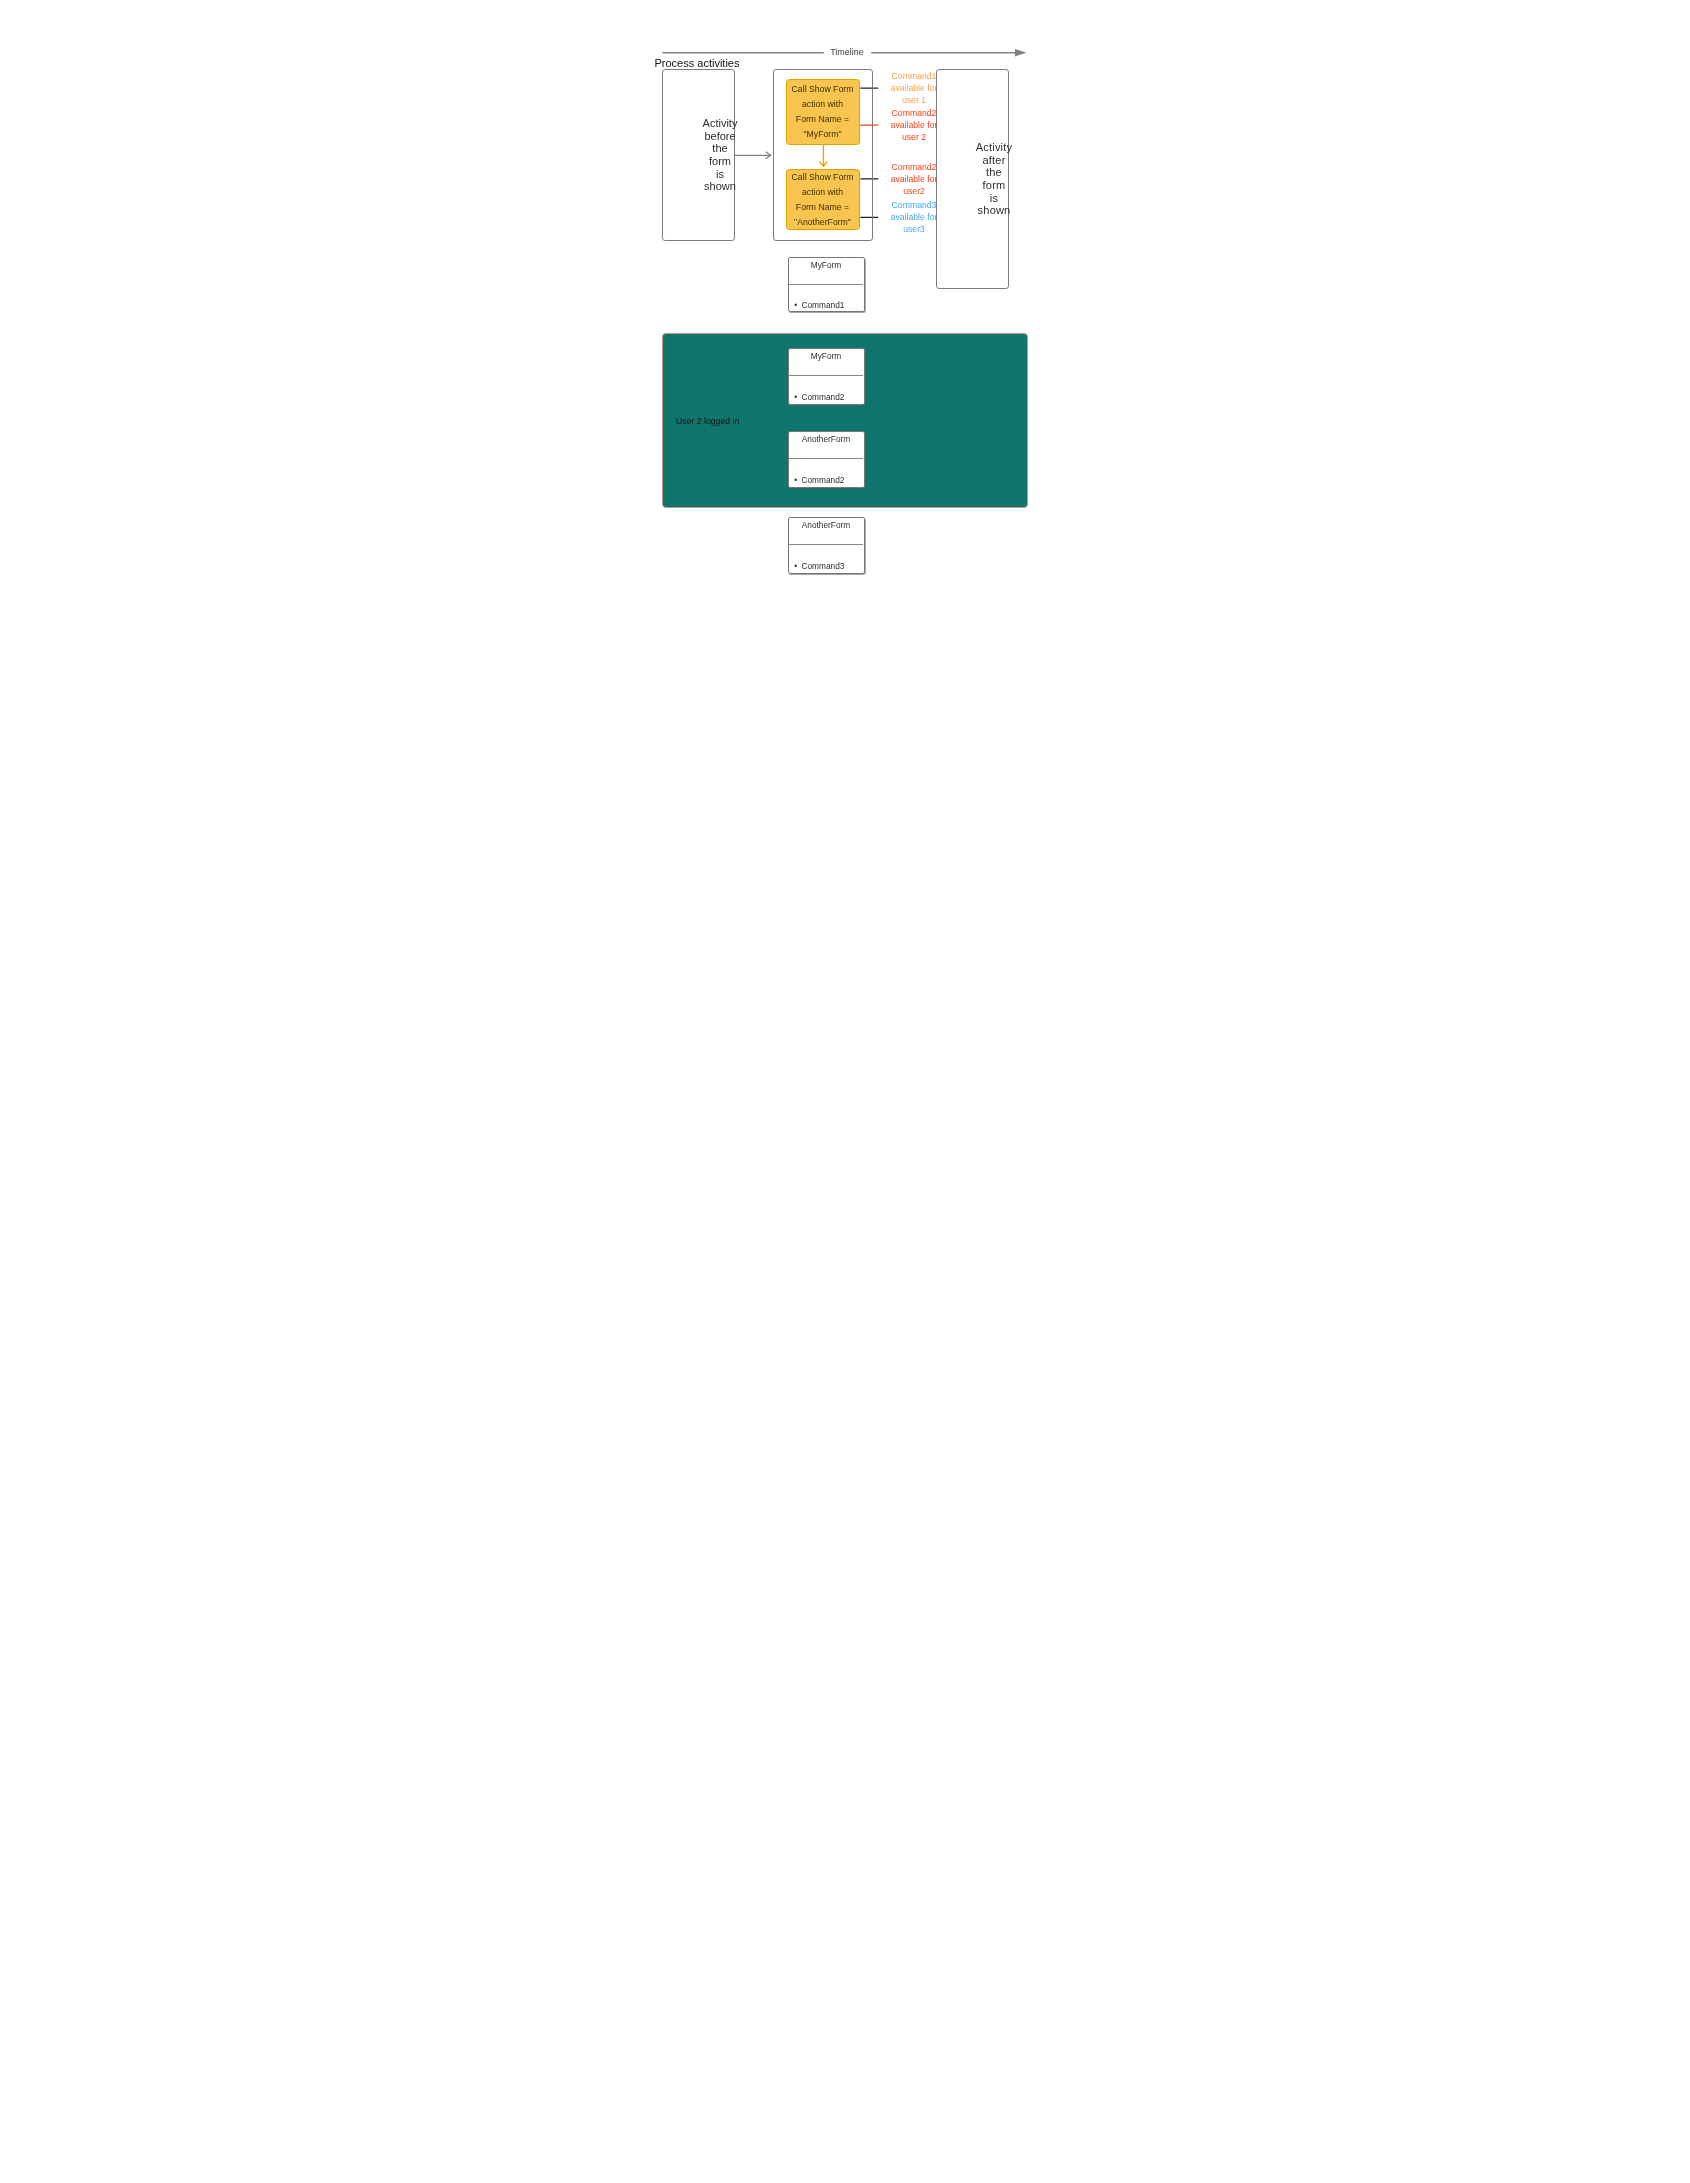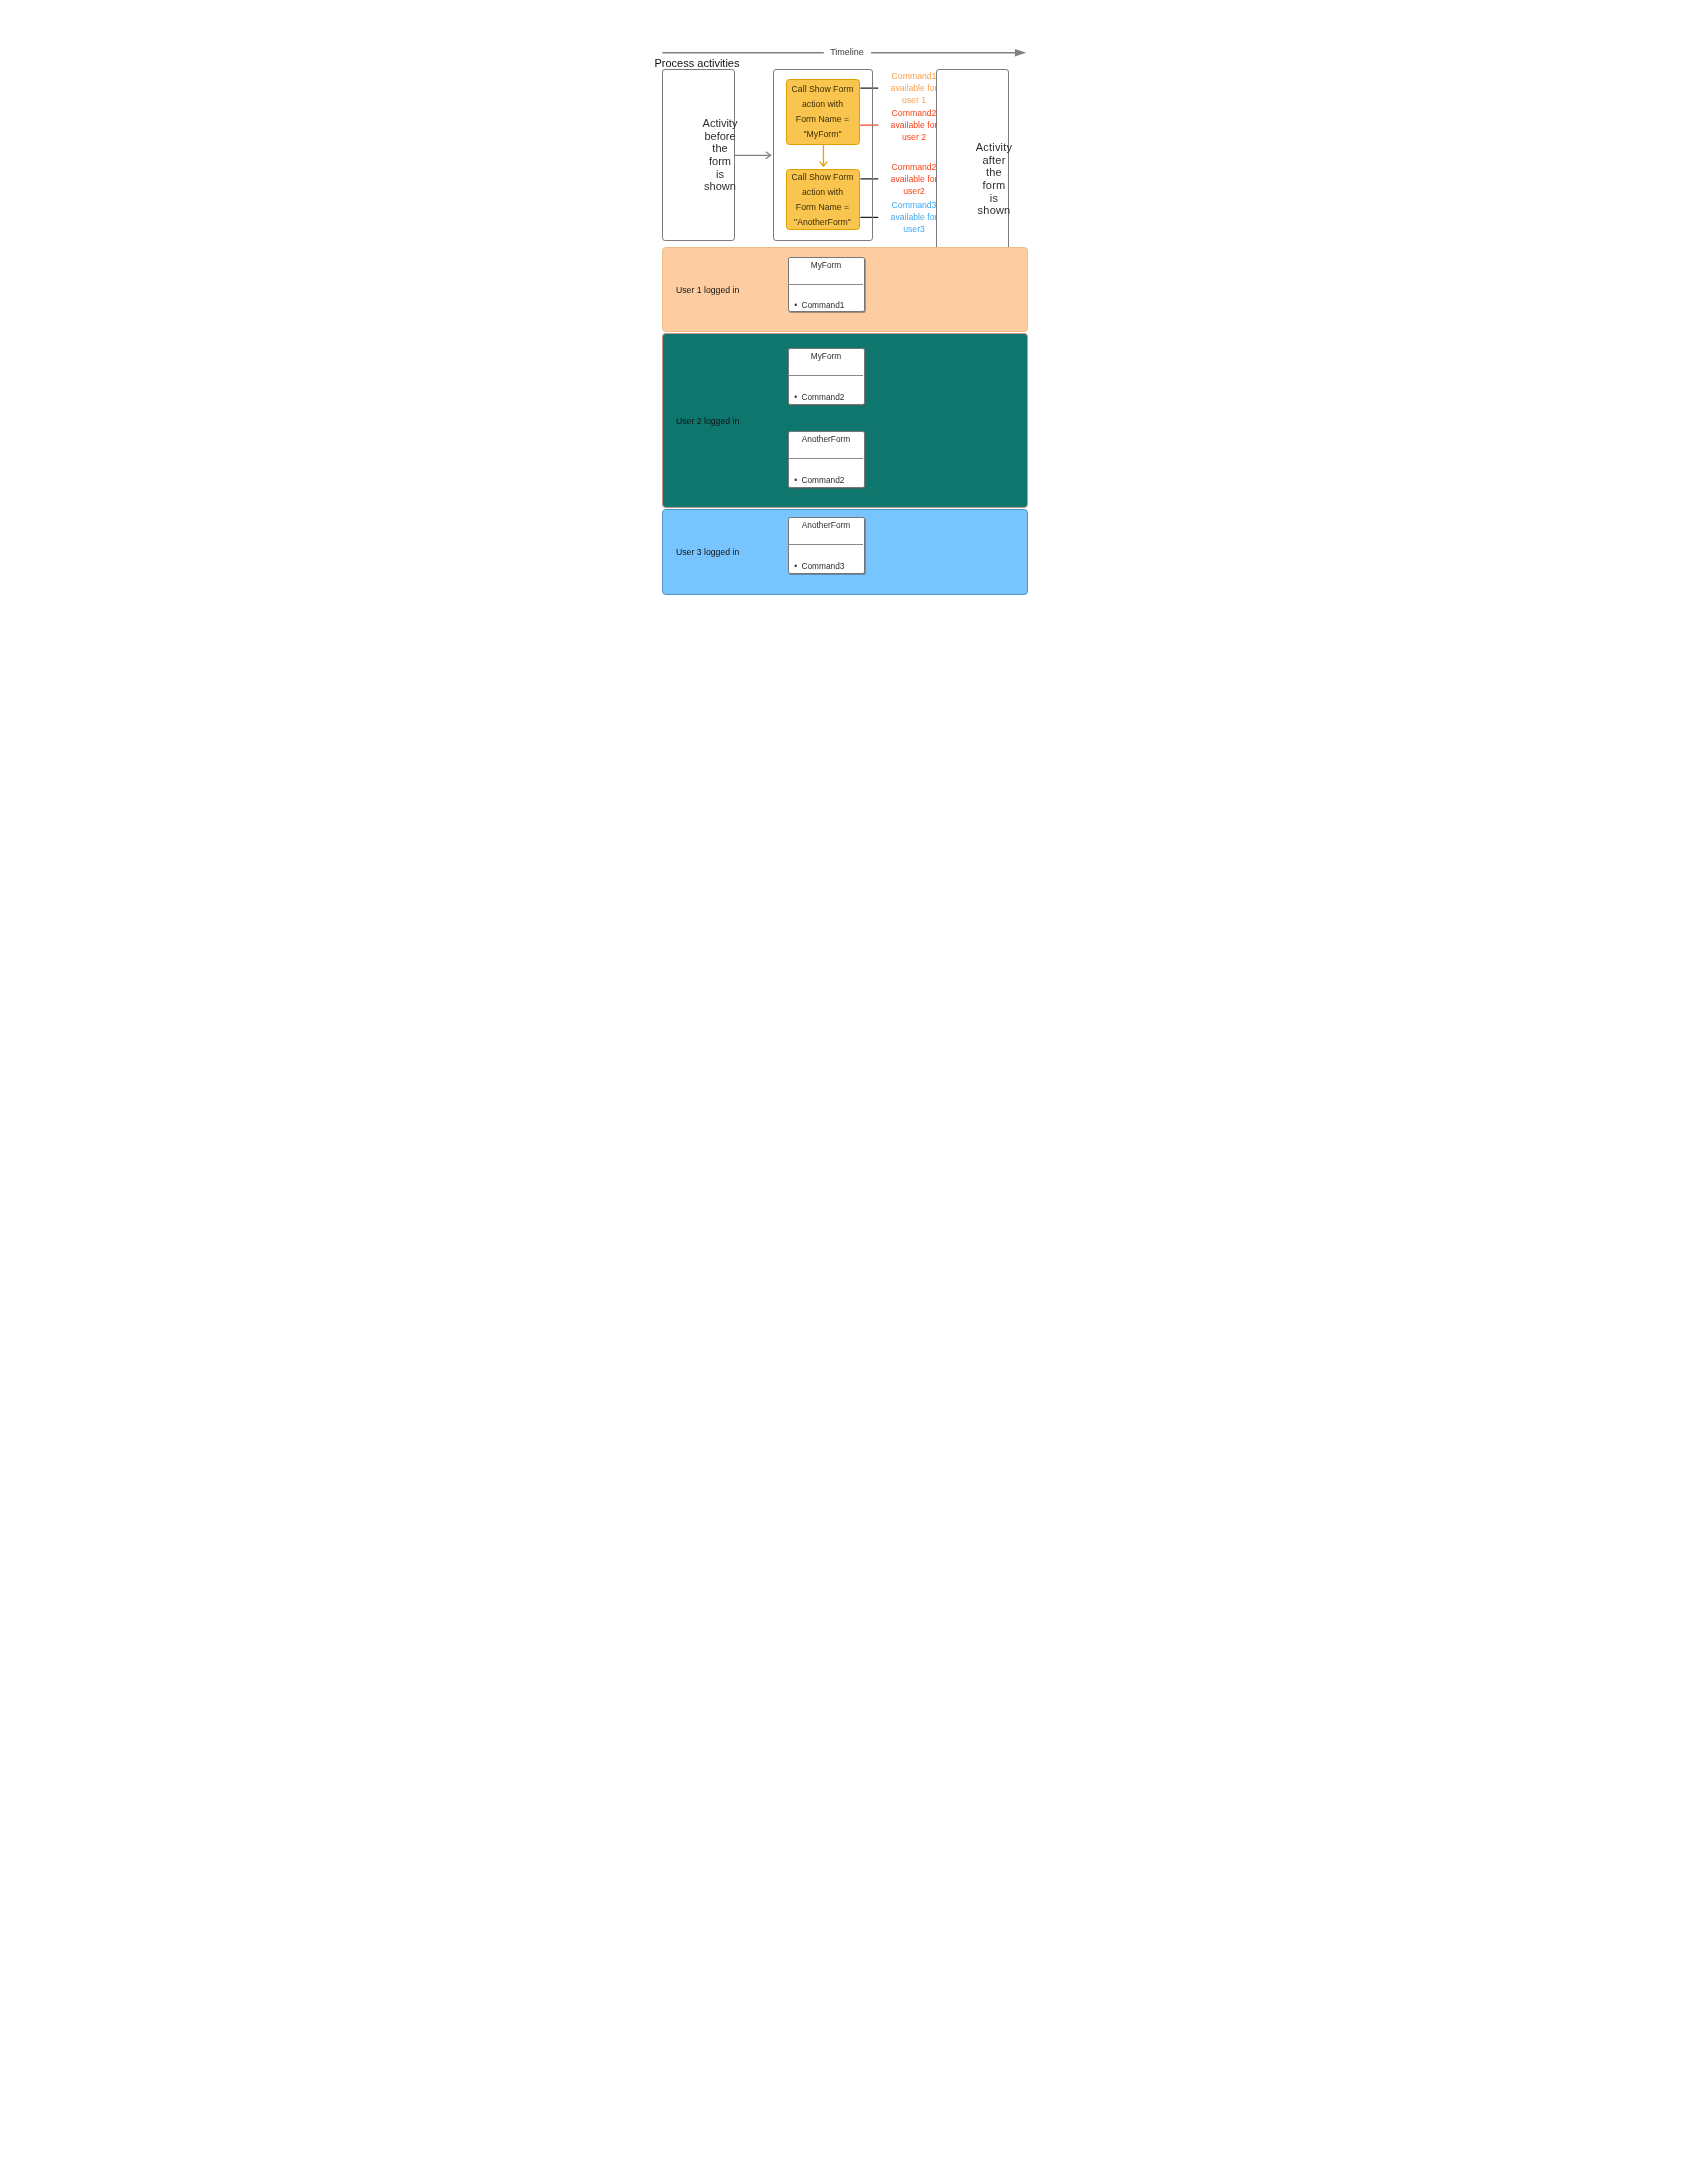--- a/index.html
+++ b/index.html
@@ -152,29 +152,23 @@
     <div>available for</div>
     <div>user2</div>
   </div>
 
   <div class="abs ann ann4">
     <div>Command3</div>
     <div>available for</div>
     <div>user3</div>
   </div>
 
-  <div class="abs band band1">
-    <div class="band-label">User 1 logged in</div>
-  </div>
   <div class="abs band band2">
     <div class="band-label">User 2 logged in</div>
   </div>
-  <div class="abs band band3">
-    <div class="band-label">User 3 logged in</div>
-  </div>
 
   <div class="abs form-card card1">
     <div class="form-title">MyForm</div>
     <div class="form-divider"></div>
     <div class="form-body">
       <div class="cmd-item">Command1</div>
     </div>
   </div>
 
   <div class="abs form-card card2">

